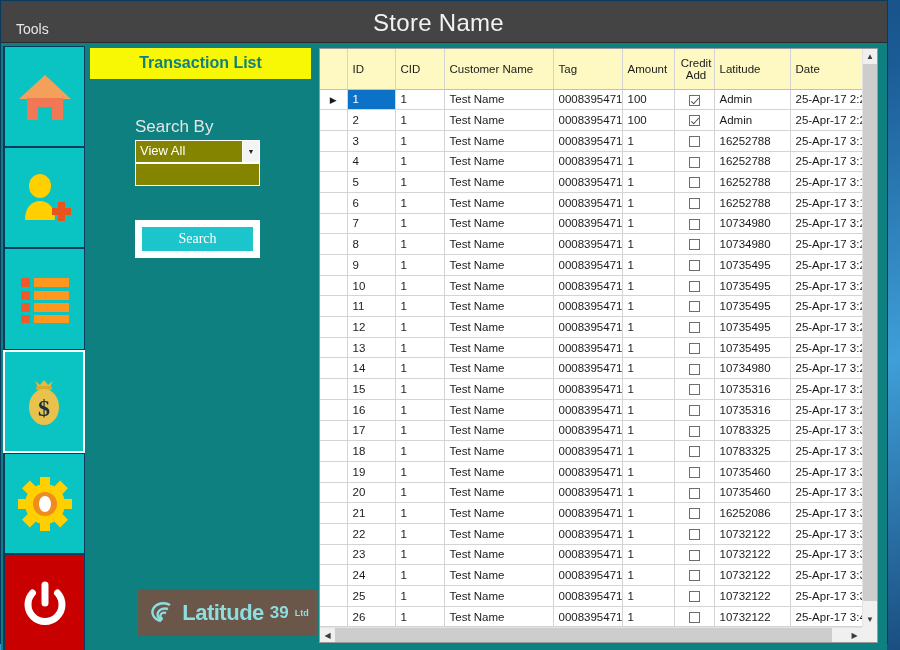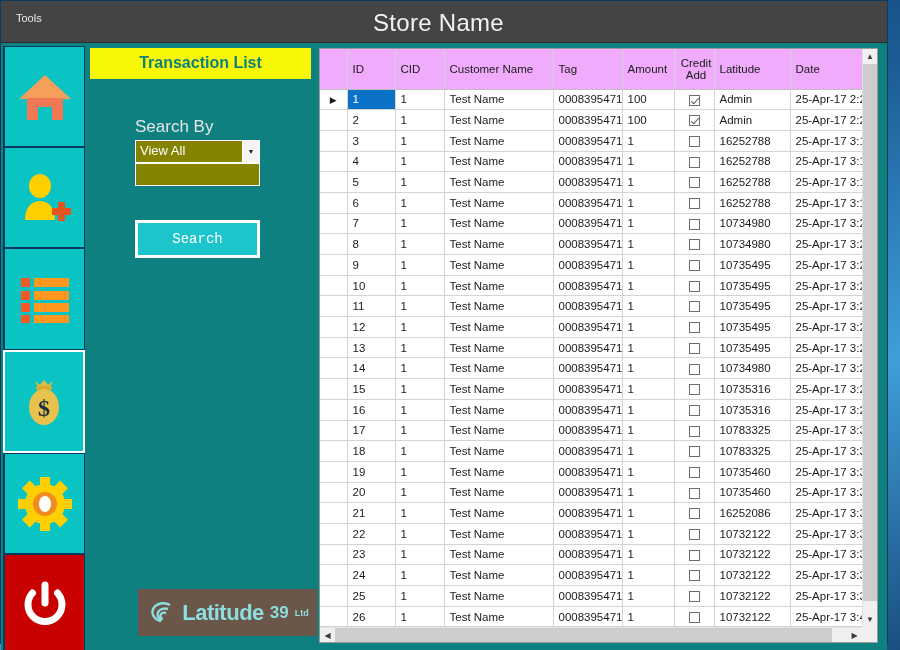--- a/index.html
+++ b/index.html
@@ -26,22 +26,22 @@
 
   
   #title-bar {
     height: 42px;
     background: #444444;
     position: relative;
     flex: none;
     border-bottom: 1px solid #2b2b2b;
   }
   #menu-tools {
-    position: absolute; left: 10px; top: 9px;
-    color: #e8e8e8; font-size: 11px;
+    position: absolute; left: 10px; top: 18px;
+    color: #e8e8e8; font-size: 14px;
     padding: 2px 5px;
   }
   #window-title {
     position: absolute; left: 0; right: 11px; top: 8px;
     text-align: center;
     color: #f2f2f2;
     font-size: 24px;
     letter-spacing: .3px;
   }
 
@@ -135,25 +135,25 @@
     height: 23px;
     background: #848400;
     border: 1px solid #ffffff;
   }
   #search-button {
     margin-left: 50px;
     margin-top: 34px;
     width: 125px;
     height: 38px;
     background: #1cc4cc;
-    border: 3px solid #ffffff;
+    border: 7px solid #ffffff;
     color: #ffffff;
     font-size: 14px;
     cursor: pointer;
-    font-family: Liberation Mono, monospace;
+    font-family: Liberation Serif, serif;
   }
   #brand-logo {
     position: absolute;
     left: 53px; bottom: 19px;
     width: 179px; height: 47px;
     background: #6b564a;
     display: flex;
     align-items: center;
     justify-content: center;
     gap: 6px;
@@ -201,21 +201,21 @@
     text-align: left;
     font-weight: normal;
     overflow: hidden;
     white-space: nowrap;
     vertical-align: middle;
   }
   #data-grid thead th {
     height: 40px;
     vertical-align: middle;
     border-bottom: 1px solid #c0c0c0;
-    background: #f0abfc;
+    background: #fef9c3;
     font-size: 11.5px;
   }
   .col-rowhdr { width: 27px; padding-left: 0 !important; text-align: center !important; }
   .col-id     { width: 48px; }
   .col-cid    { width: 49px; }
   .col-name   { width: 109px; }
   .col-tag    { width: 69px; }
   .col-amount { width: 52px; }
   .col-credit { width: 40px; text-align: center !important; padding-left:0 !important; }
   .col-machine{ width: 76px; }

